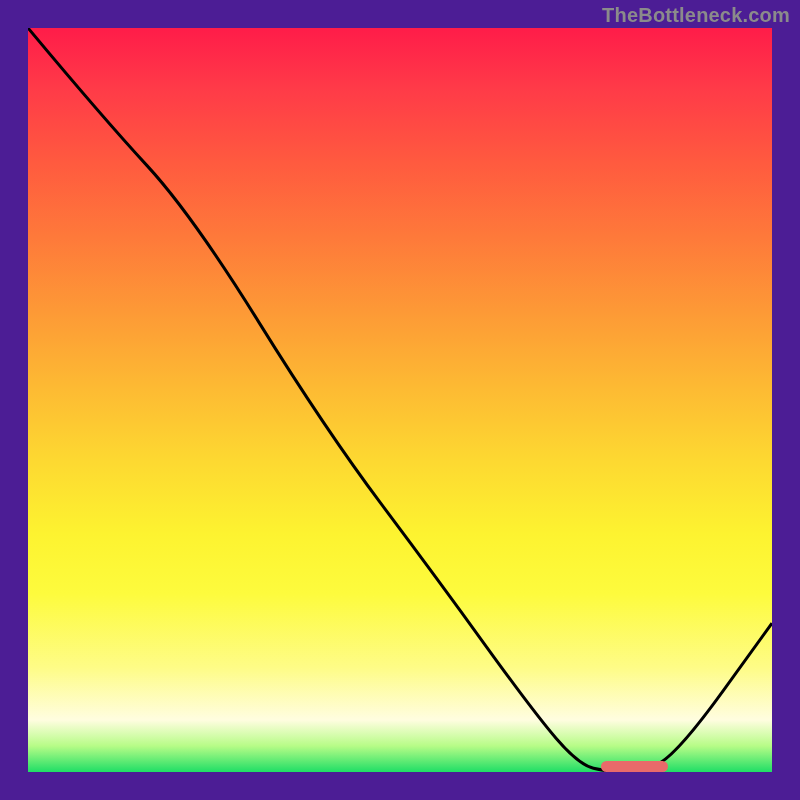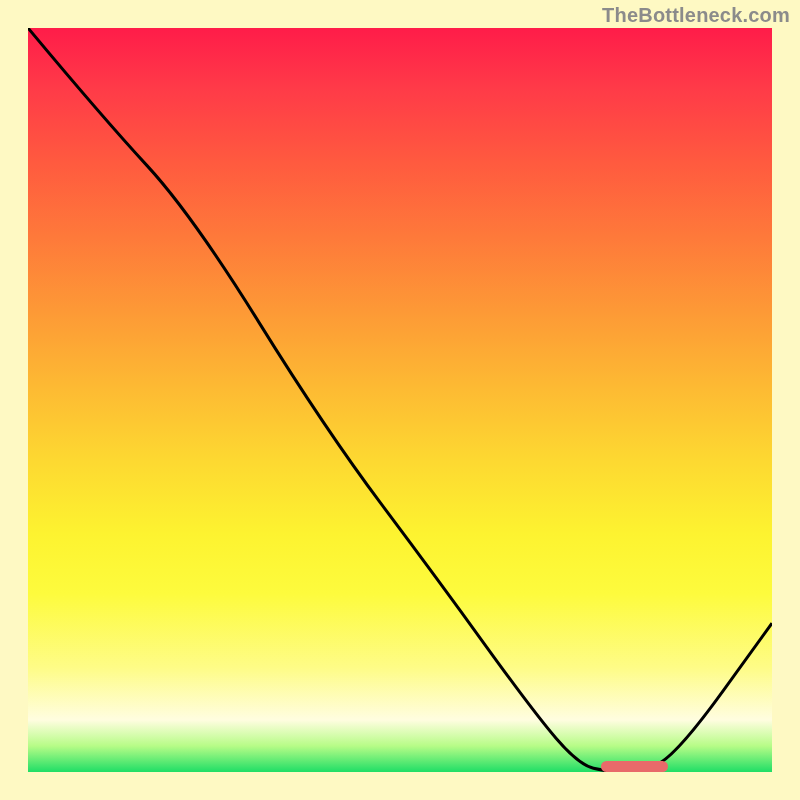--- a/index.html
+++ b/index.html
@@ -6,21 +6,21 @@
     margin: 0;
     padding: 0;
     width: 800px;
     height: 800px;
     background: #000;
   }
   .chart-wrap {
     position: relative;
     width: 800px;
     height: 800px;
-    background: #fef9c3;
+    background: #4c1d95;
     text-align: center;
   }
   .gradient-area {
     position: absolute;
     left: 28px;
     top: 28px;
     width: 744px;
     height: 744px;
     background: linear-gradient(
       to bottom,

